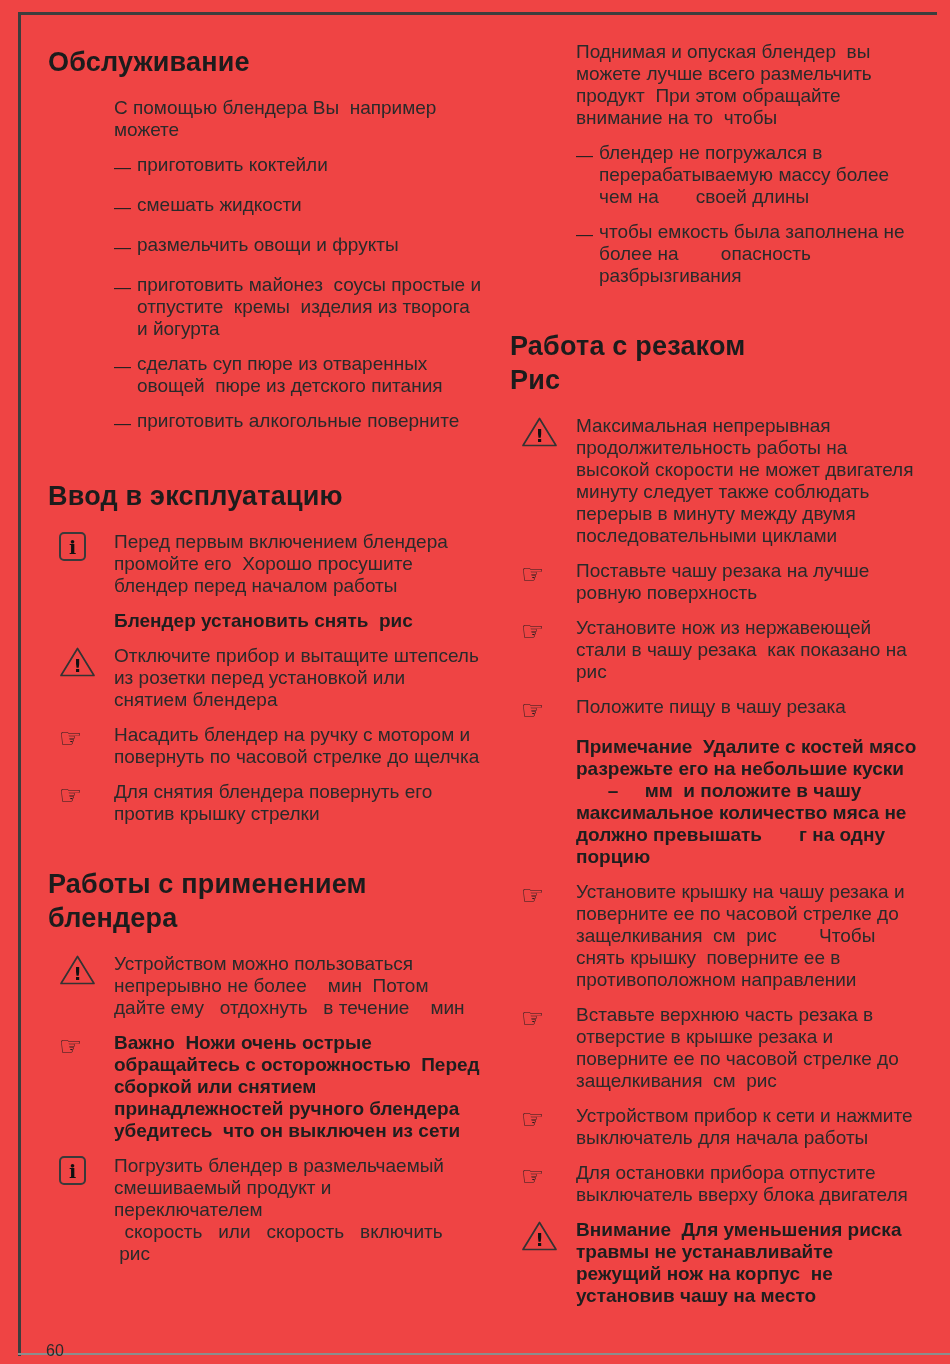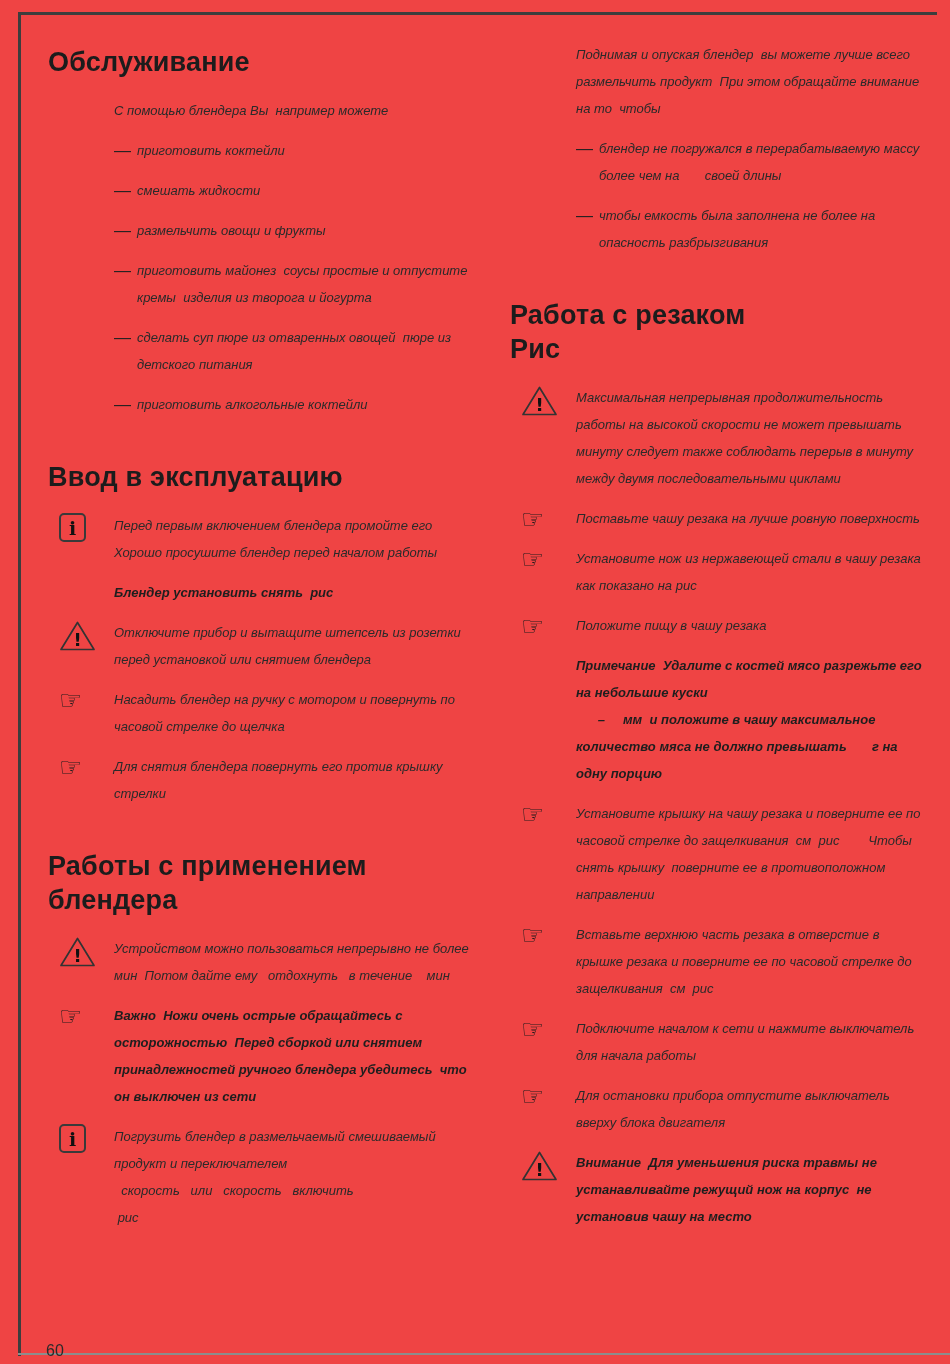--- a/index.html
+++ b/index.html
@@ -52,25 +52,24 @@
     padding-left: 11px;
     padding-top: 1px;
   }
   .dash-cell {
     flex: 0 0 23px;
     font-size: 17px;
     line-height: 27px;
   }
   .txt {
     flex: 1 1 auto;
-    font-size: 13px;
-    line-height: 27px;
+    font-size: 19px;
+    line-height: 22px;
     white-space: pre-wrap;
     color: #2a2a2a;
-    font-style: italic;
   }
   .txt.bold { font-weight: bold; color: #1e1e1e; }
 
   .dash-block { padding-left: 66px; }
 
   .icon-hand {
     font-family: "DejaVu Sans", sans-serif;
     font-size: 26px;
     line-height: 26px;
     color: #1c1c1c;
@@ -125,21 +124,21 @@
         <div class="block dash-block">
           <span class="dash-cell">—</span>
           <span class="txt">приготовить майонез  соусы простые и отпустите  кремы  изделия из творога и йогурта</span>
         </div>
         <div class="block dash-block">
           <span class="dash-cell">—</span>
           <span class="txt">сделать суп пюре из отваренных овощей  пюре из детского питания</span>
         </div>
         <div class="block dash-block">
           <span class="dash-cell">—</span>
-          <span class="txt">приготовить алкогольные коктейли</span>
+          <span class="txt">приготовить алкогольные поверните</span>
         </div>
         <div class="h1">Ввод в эксплуатацию</div>
         <div class="block">
           <span class="icon-cell">
             <span class="icon-info">i</span>
           </span>
           <span class="txt">Перед первым включением блендера промойте его  Хорошо просушите блендер перед началом работы</span>
         </div>
         <div class="block">
           <span class="icon-cell"></span>
@@ -201,21 +200,21 @@
         </div>
         <div class="h1">Работа с резаком
 Рис</div>
         <div class="block">
           <span class="icon-cell icon-warning">
             <svg width="37" height="32" viewBox="0 0 37 32">
               <path d="M18.5 2.5 L35 29.5 L2 29.5 Z" fill="none" stroke="#333" stroke-width="1.7" stroke-linejoin="round"></path>
               <text x="18.5" y="26" text-anchor="middle" font-family="DejaVu Sans, sans-serif" font-size="18" font-weight="bold" fill="#111">!</text>
             </svg>
           </span>
-          <span class="txt">Максимальная непрерывная продолжительность работы на высокой скорости не может превышать    минуту следует также соблюдать перерыв в минуту между двумя последовательными циклами</span>
+          <span class="txt">Максимальная непрерывная продолжительность работы на высокой скорости не может двигателя    минуту следует также соблюдать перерыв в минуту между двумя последовательными циклами</span>
         </div>
         <div class="block">
           <span class="icon-cell"><span class="icon-hand">☞</span></span>
           <span class="txt">Поставьте чашу резака на лучше ровную поверхность</span>
         </div>
         <div class="block">
           <span class="icon-cell"><span class="icon-hand">☞</span></span>
           <span class="txt">Установите нож из нержавеющей стали в чашу резака  как показано на рис</span>
         </div>
         <div class="block">
@@ -230,21 +229,21 @@
         <div class="block">
           <span class="icon-cell"><span class="icon-hand">☞</span></span>
           <span class="txt">Установите крышку на чашу резака и поверните ее по часовой стрелке до защелкивания  см  рис        Чтобы снять крышку  поверните ее в противоположном направлении</span>
         </div>
         <div class="block">
           <span class="icon-cell"><span class="icon-hand">☞</span></span>
           <span class="txt">Вставьте верхнюю часть резака в отверстие в крышке резака и поверните ее по часовой стрелке до защелкивания  см  рис</span>
         </div>
         <div class="block">
           <span class="icon-cell"><span class="icon-hand">☞</span></span>
-          <span class="txt">Подключите началом к сети и нажмите выключатель для начала работы</span>
+          <span class="txt">Устройством прибор к сети и нажмите выключатель для начала работы</span>
         </div>
         <div class="block">
           <span class="icon-cell"><span class="icon-hand">☞</span></span>
           <span class="txt">Для остановки прибора отпустите выключатель вверху блока двигателя</span>
         </div>
         <div class="block">
           <span class="icon-cell icon-warning">
             <svg width="37" height="32" viewBox="0 0 37 32">
               <path d="M18.5 2.5 L35 29.5 L2 29.5 Z" fill="none" stroke="#333" stroke-width="1.7" stroke-linejoin="round"></path>
               <text x="18.5" y="26" text-anchor="middle" font-family="DejaVu Sans, sans-serif" font-size="18" font-weight="bold" fill="#111">!</text>

